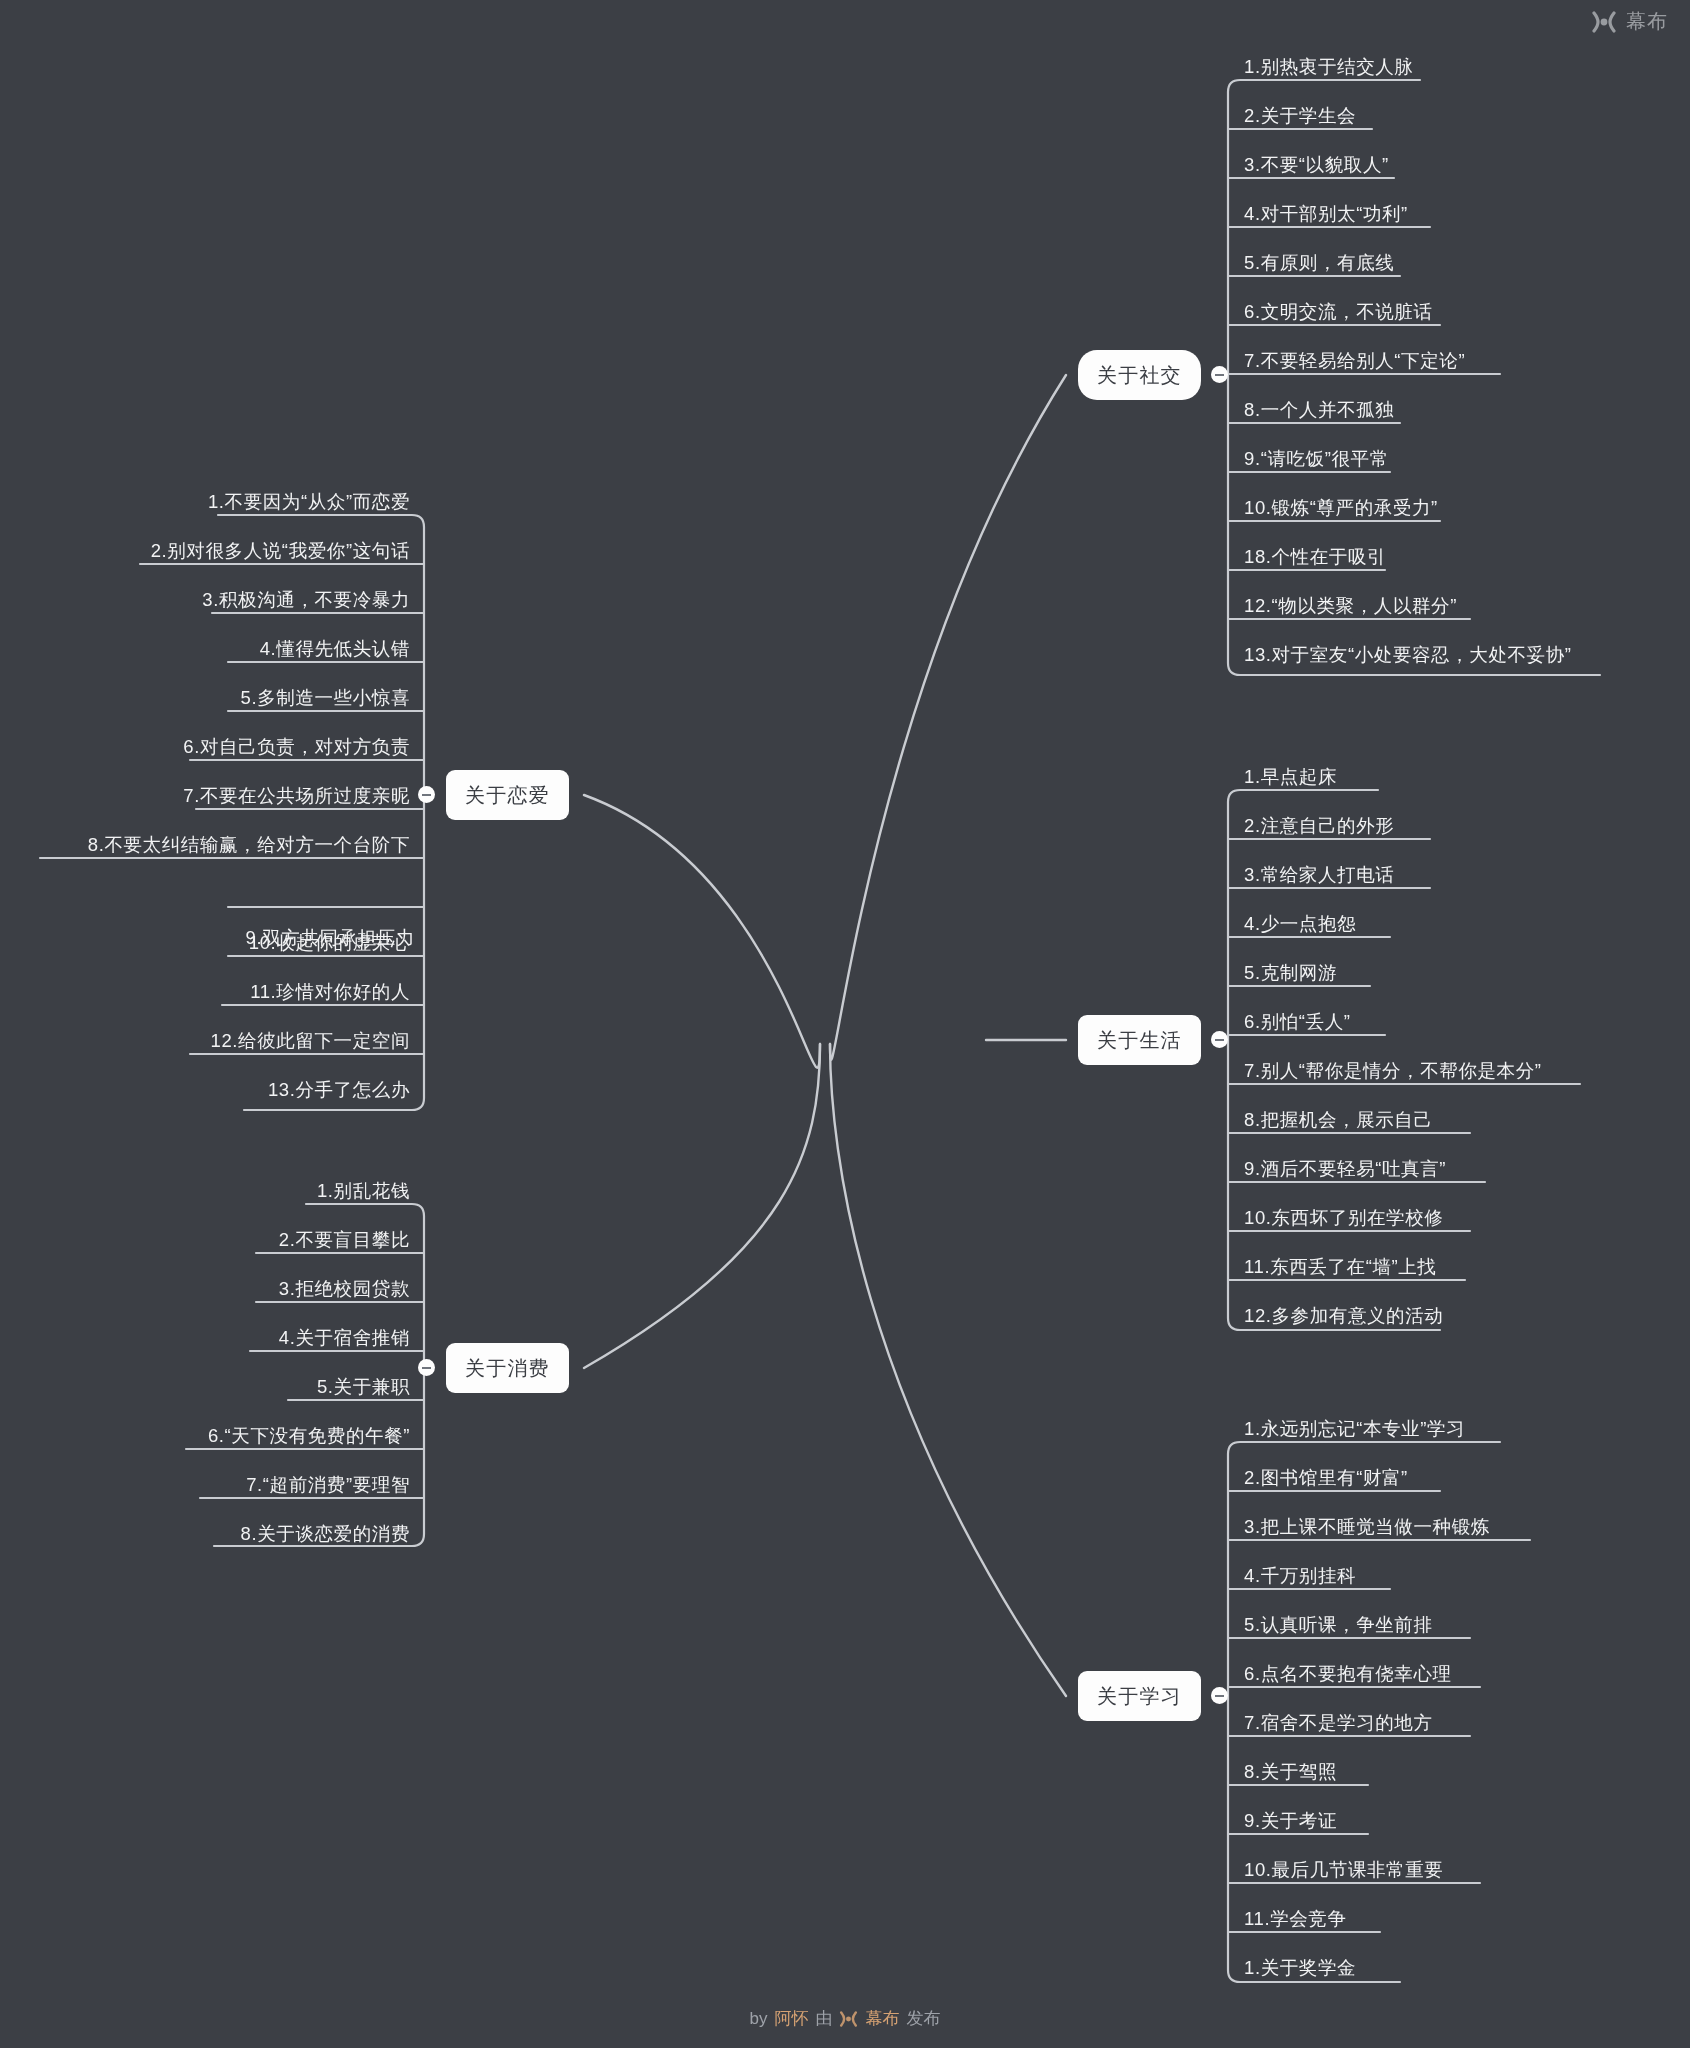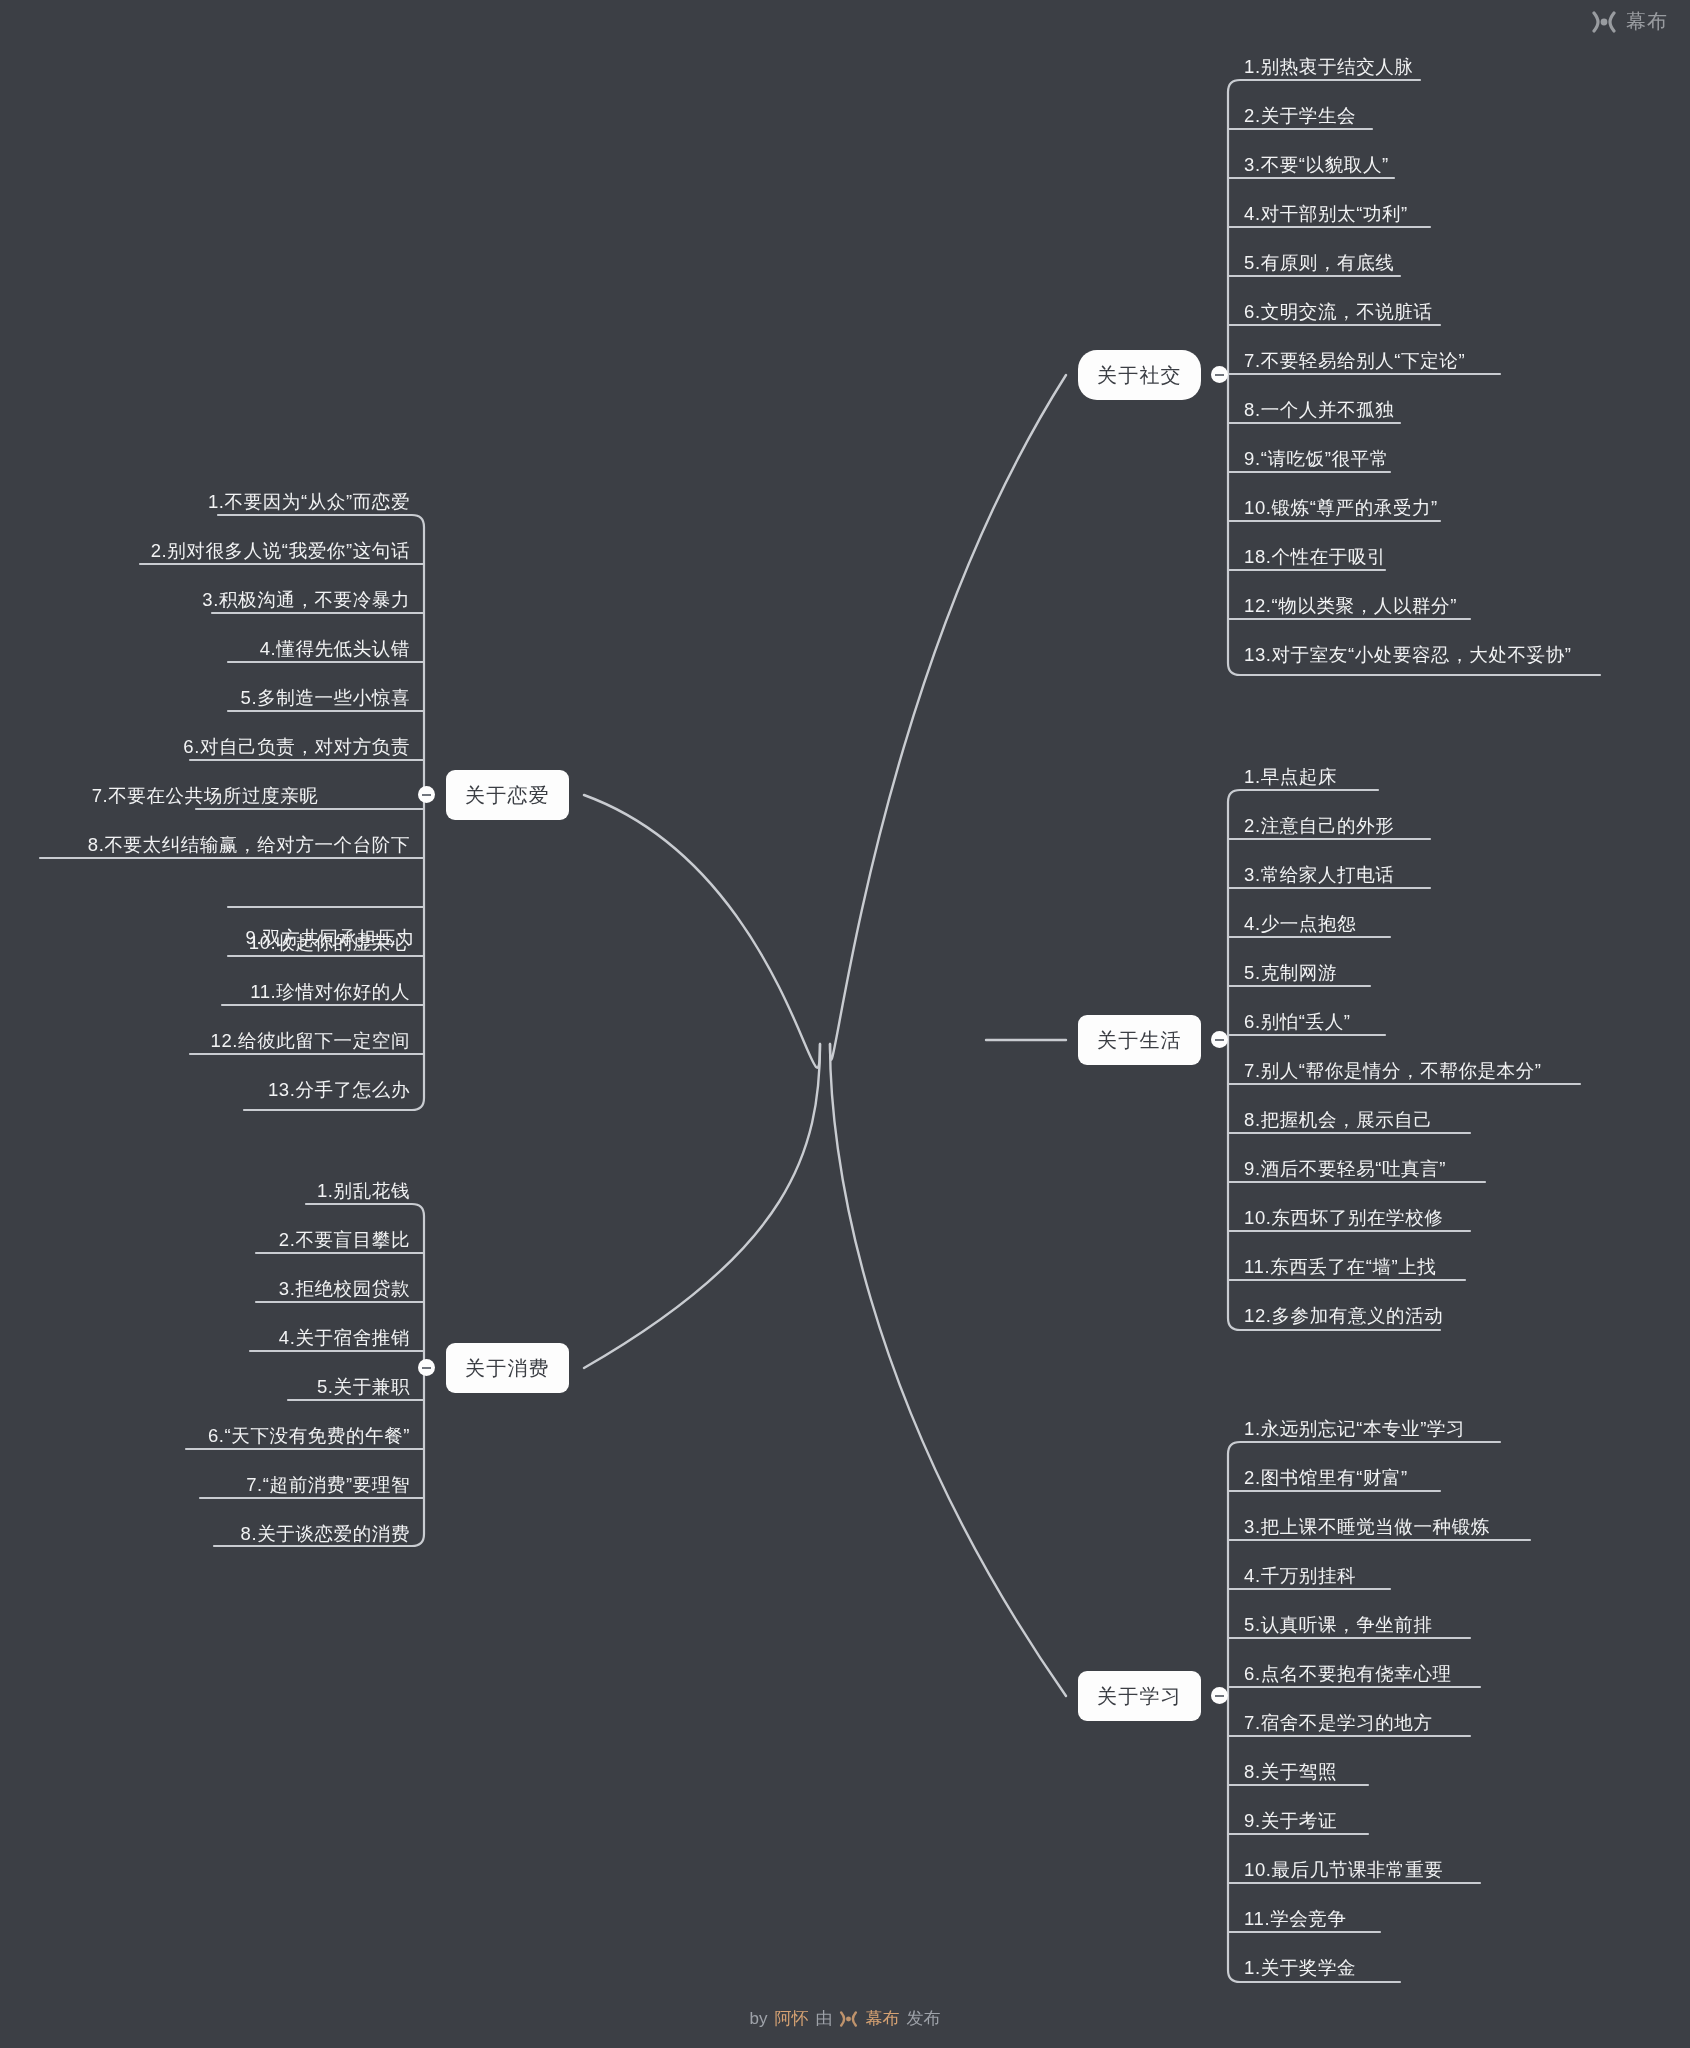--- a/index.html
+++ b/index.html
@@ -299,21 +299,21 @@
   <div class="leaf right" style="left:1244px; top:1857px;">10.最后几节课非常重要</div>
   <div class="leaf right" style="left:1244px; top:1906px;">11.学会竞争</div>
   <div class="leaf right" style="left:1244px; top:1955px;">1.关于奖学金</div>
 
   <div class="leaf left" style="left:0; width:410px; top:489px;">1.不要因为“从众”而恋爱</div>
   <div class="leaf left" style="left:0; width:410px; top:538px;">2.别对很多人说“我爱你”这句话</div>
   <div class="leaf left" style="left:0; width:410px; top:587px;">3.积极沟通，不要冷暴力</div>
   <div class="leaf left" style="left:0; width:410px; top:636px;">4.懂得先低头认错</div>
   <div class="leaf left" style="left:0; width:410px; top:685px;">5.多制造一些小惊喜</div>
   <div class="leaf left" style="left:0; width:410px; top:734px;">6.对自己负责，对对方负责</div>
-  <div class="leaf left" style="left:0; width:410px; top:783px;text-align:center;">7.不要在公共场所过度亲昵</div>
+  <div class="leaf left" style="left:0; width:410px; top:783px;">7.不要在公共场所过度亲昵</div>
   <div class="leaf left" style="left:0; width:410px; top:832px;">8.不要太纠结输赢，给对方一个台阶下</div>
   <div class="leaf left" style="left:5px; width:410px; top:881px;margin-top:44px;">9.双方共同承担压力</div>
   <div class="leaf left" style="left:0; width:410px; top:930px;">10.收起你的虚荣心</div>
   <div class="leaf left" style="left:0; width:410px; top:979px;">11.珍惜对你好的人</div>
   <div class="leaf left" style="left:0; width:410px; top:1028px;">12.给彼此留下一定空间</div>
   <div class="leaf left" style="left:0; width:410px; top:1077px;">13.分手了怎么办</div>
 
   <div class="leaf left" style="left:0; width:410px; top:1178px;">1.别乱花钱</div>
   <div class="leaf left" style="left:0; width:410px; top:1227px;">2.不要盲目攀比</div>
   <div class="leaf left" style="left:0; width:410px; top:1276px;">3.拒绝校园贷款</div>

